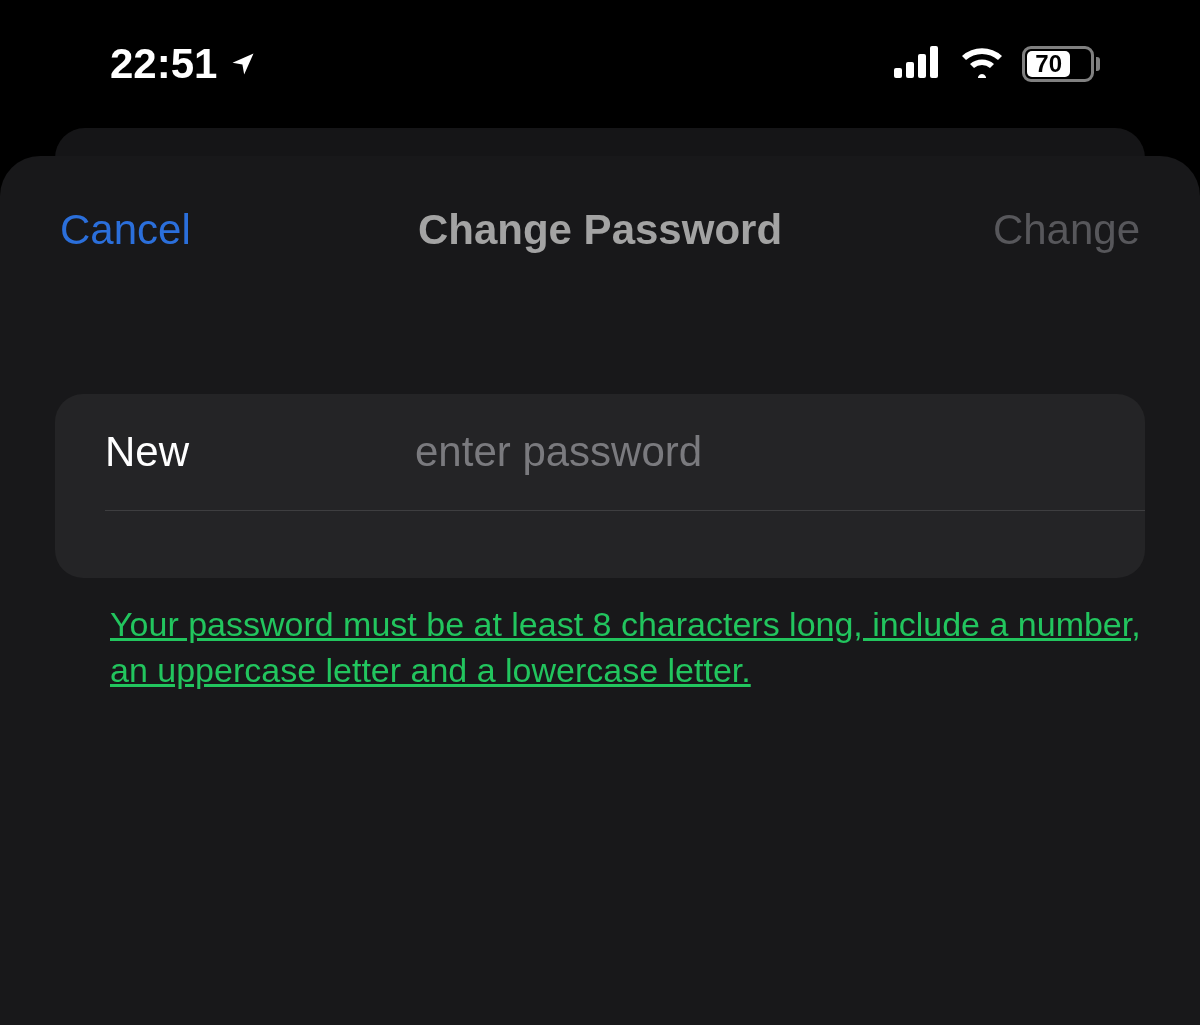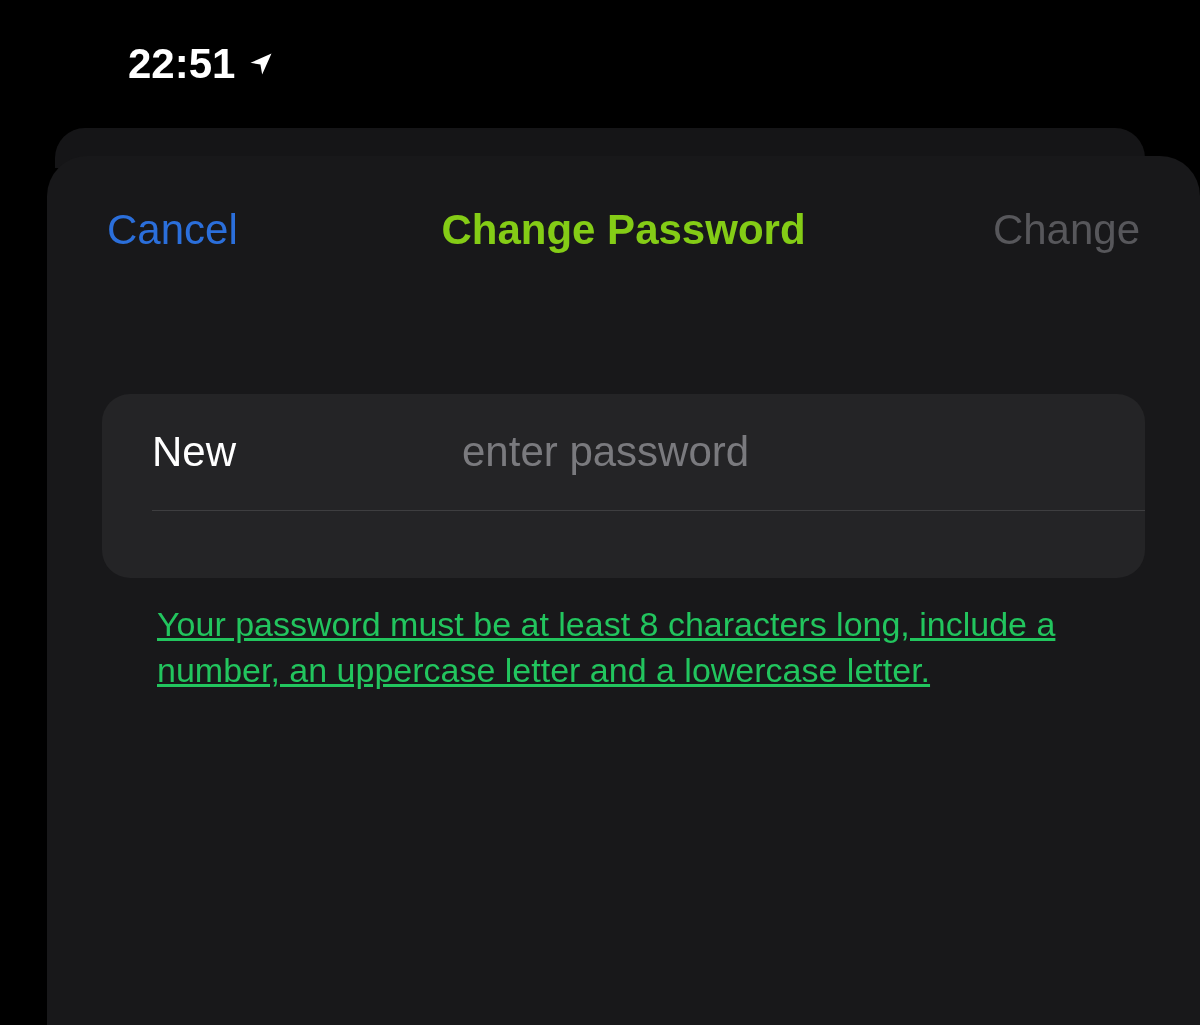--- a/index.html
+++ b/index.html
@@ -13,21 +13,20 @@
       width: 1200px;
       height: 1025px;
       background: #000;
       overflow: hidden;
     }
     .screen {
       width: 100%;
       height: 100%;
       background: #000;
       position: relative;
-      padding-left: 18px;
     }
     .status-bar {
       display: flex;
       justify-content: space-between;
       align-items: center;
       padding: 40px 100px 30px 110px;
       color: #fff;
       font-size: 42px;
       font-weight: 600;
     }
@@ -99,38 +98,37 @@
     }
     .modal {
       position: absolute;
       top: 156px;
       left: 0;
       right: 0;
       bottom: 0;
       background: #18181a;
       border-radius: 40px 40px 0 0;
       padding: 0;
-      margin-left: 47px;
     }
     .modal-header {
       display: grid;
       grid-template-columns: 1fr auto 1fr;
       align-items: center;
       padding: 50px 60px 50px 60px;
     }
     .cancel-btn {
       color: #2b6fdb;
       font-size: 42px;
       font-weight: 400;
       text-align: left;
       justify-self: start;
       cursor: pointer;
     }
     .modal-title {
-      color: #84cc16;
+      color: #a3a3a3;
       font-size: 42px;
       font-weight: 600;
       text-align: center;
       white-space: nowrap;
     }
     .change-btn {
       color: #57575b;
       font-size: 42px;
       font-weight: 400;
       text-align: right;
@@ -191,20 +189,45 @@
 
 <div class="screen">
 
   <div class="status-bar">
     <div class="status-left">
       <span>22:51</span>
       <span class="location-icon">
         <svg width="28" height="28" viewBox="0 0 24 24" fill="#fff">
             <path d="M3 11 L21 3 L13 21 L11.5 12.5 Z"></path>
           </svg>
+      </span>
+    </div>
+    <div class="status-right">
+      <span class="signal-icon">
+        <svg width="48" height="32" viewBox="0 0 48 32" fill="#fff">
+          <rect x="0" y="22" width="8" height="10" rx="2"></rect>
+          <rect x="12" y="16" width="8" height="16" rx="2"></rect>
+          <rect x="24" y="8" width="8" height="24" rx="2"></rect>
+          <rect x="36" y="0" width="8" height="32" rx="2"></rect>
+        </svg>
+      </span>
+      <span class="wifi-icon">
+        <svg width="44" height="32" viewBox="0 0 44 32" fill="#fff">
+          <path d="M22 28 a4 4 0 1 0 0.001 0 Z"></path>
+          <path d="M10 18 a18 18 0 0 1 24 0 l-4 4 a12 12 0 0 0 -16 0 Z"></path>
+          <path d="M2 10 a30 30 0 0 1 40 0 l-4 4 a24 24 0 0 0 -32 0 Z"></path>
+        </svg>
+      </span>
+      <span class="battery">
+        <span class="battery-body">
+          <span class="battery-fill" style="width:70%">
+            <span class="battery-text">70</span>
+          </span>
+        </span>
+        <span class="battery-tip"></span>
       </span>
     </div>
   </div>
 
   <div class="sheet-back"></div>
 
   <div class="modal">
     <div class="modal-header">
       <span class="cancel-btn">Cancel</span>
       <span class="modal-title">Change Password</span>

